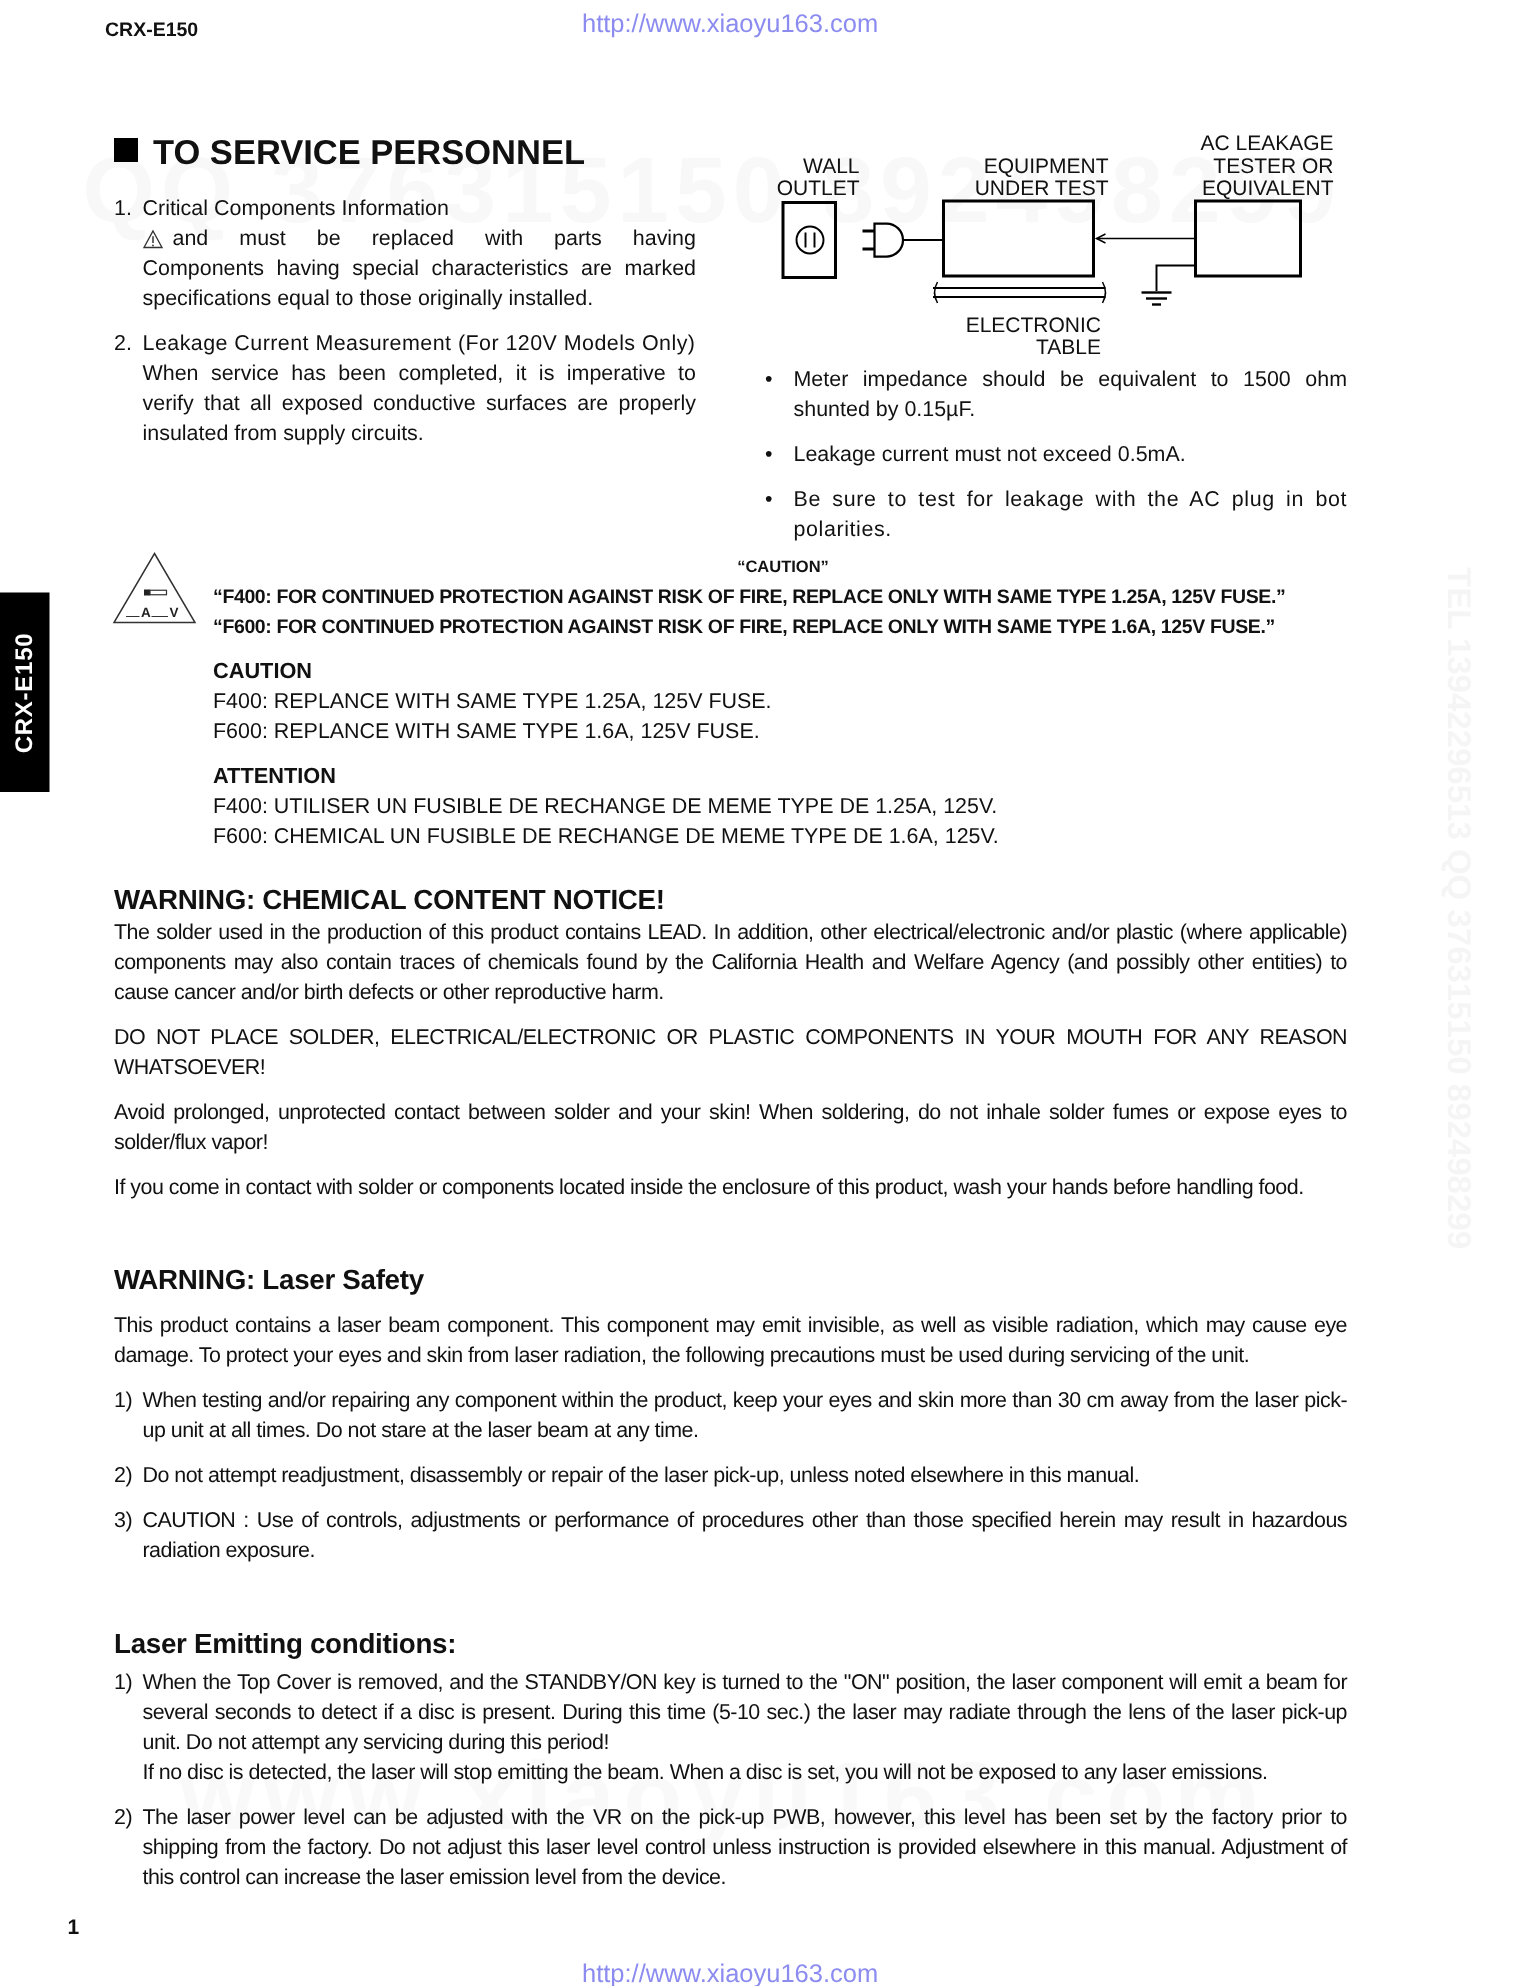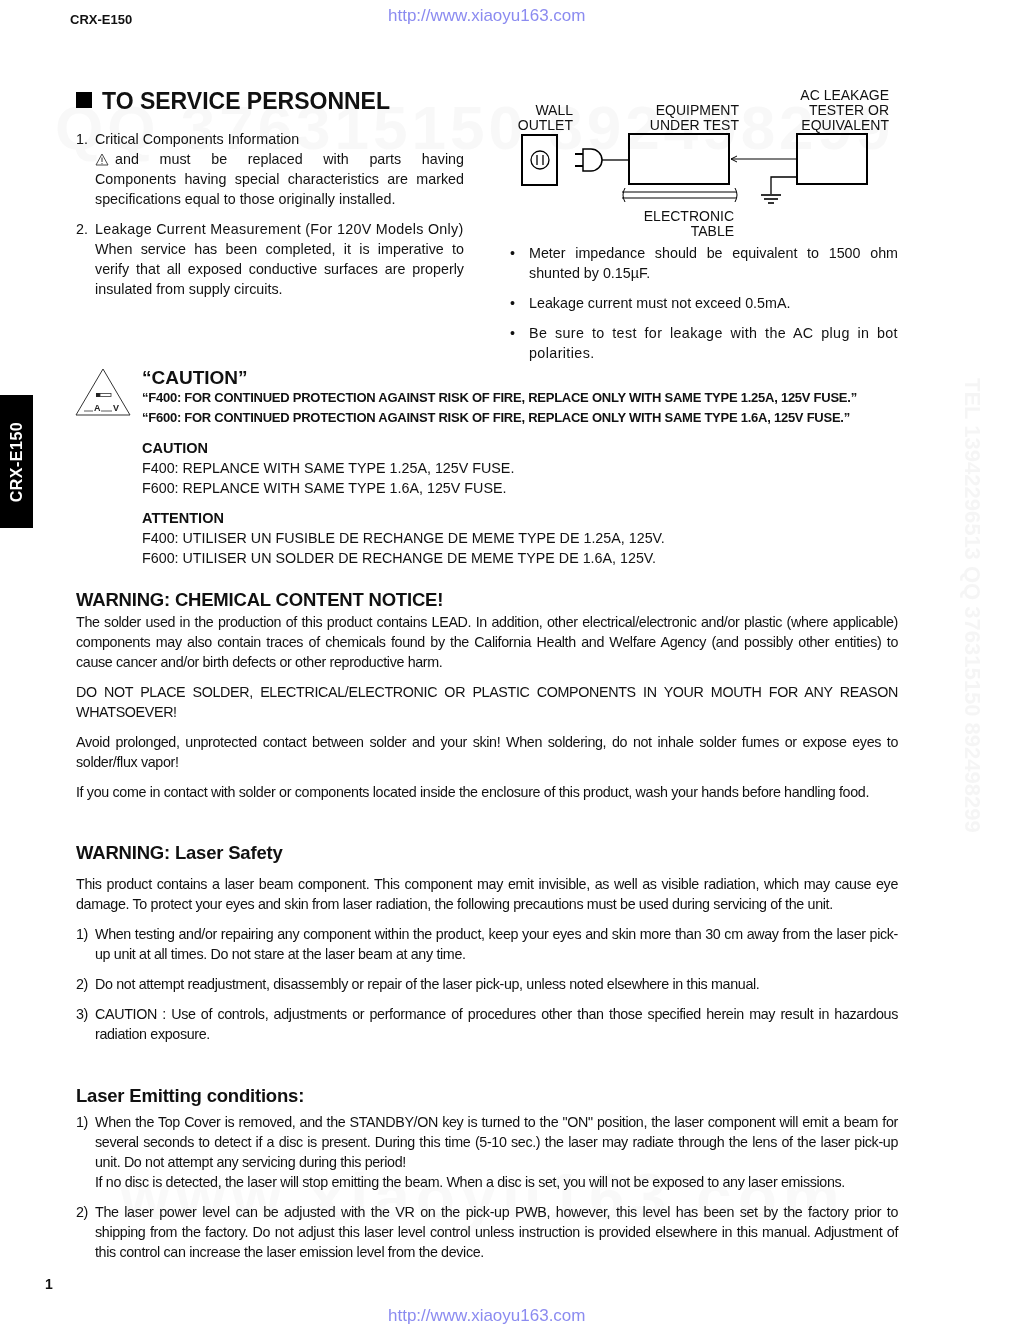--- a/index.html
+++ b/index.html
@@ -27,21 +27,21 @@
 
   .diagram { left: 505px; top: 86px; width: 400px; height: 156px; }
   .diag-label { position: absolute; font-size: 14px; line-height: 15px; text-align: right; }
 
   .bullets { left: 510px; top: 243px; width: 388px; font-size: 14.3px; line-height: 20px; }
   .bullets .b { position: relative; padding-left: 19px; margin-bottom: 10px; }
   .bullets .dot { position: absolute; left: 0; top: 0; }
 
   .caution-icon { left: 74px; top: 367px; width: 58px; height: 50px; }
   .caution-block { left: 142px; top: 368px; width: 760px; }
-  .caution-title { font-size: 19px; font-weight: bold; line-height: 20px; }
+  .caution-title { font-size: 11px; font-weight: bold; line-height: 20px; text-align: center; }
   .cond { font-size: 13px; line-height: 20px; font-family: "Liberation Sans", sans-serif; letter-spacing: -0.25px; white-space: nowrap; font-weight: bold; }
   .cblock { margin-top: 10px; }
   .cblock .t { font-size: 14.5px; font-weight: bold; line-height: 20px; }
   .cblock .l { font-size: 14.3px; line-height: 20px; }
 
   .section { left: 76px; width: 822px; }
   .sh { font-size: 18.5px; font-weight: bold; letter-spacing: -0.2px; }
   .p { font-size: 14.3px; line-height: 20px; text-align: justify; letter-spacing: -0.35px; margin: 0 0 10px 0; }
   .num-item { position: relative; padding-left: 19px; }
   .num-item .n { position: absolute; left: 0; top: 0; }
@@ -164,21 +164,21 @@
   <div class="cond">“F400: FOR CONTINUED PROTECTION AGAINST RISK OF FIRE, REPLACE ONLY WITH SAME TYPE 1.25A, 125V FUSE.”</div>
   <div class="cond">“F600: FOR CONTINUED PROTECTION AGAINST RISK OF FIRE, REPLACE ONLY WITH SAME TYPE 1.6A, 125V FUSE.”</div>
   <div class="cblock">
     <div class="t">CAUTION</div>
     <div class="l">F400: REPLANCE WITH SAME TYPE 1.25A, 125V FUSE.</div>
     <div class="l">F600: REPLANCE WITH SAME TYPE 1.6A, 125V FUSE.</div>
   </div>
   <div class="cblock">
     <div class="t">ATTENTION</div>
     <div class="l">F400: UTILISER UN FUSIBLE DE RECHANGE DE MEME TYPE DE 1.25A, 125V.</div>
-    <div class="l">F600: UTILISER UN SOLDER DE RECHANGE DE MEME TYPE DE 1.6A, 125V.</div>
+    <div class="l">F600: CHEMICAL UN FUSIBLE DE RECHANGE DE MEME TYPE DE 1.6A, 125V.</div>
   </div>
 </div>
 
 <div class="abs section" style="top:589px;">
   <div class="sh" style="margin-bottom:1px;">WARNING: CHEMICAL CONTENT NOTICE!</div>
   <p class="p">The solder used in the production of this product contains LEAD. In addition, other electrical/electronic and/or plastic (where applicable) components may also contain traces of chemicals found by the California Health and Welfare Agency (and possibly other entities) to cause cancer and/or birth defects or other reproductive harm.</p>
   <p class="p">DO NOT PLACE SOLDER, ELECTRICAL/ELECTRONIC OR PLASTIC COMPONENTS IN YOUR MOUTH FOR ANY REASON WHATSOEVER!</p>
   <p class="p">Avoid prolonged, unprotected contact between solder and your skin! When soldering, do not inhale solder fumes or expose eyes to solder/flux vapor!</p>
   <p class="p">If you come in contact with solder or components located inside the enclosure of this product, wash your hands before handling food.</p>
 </div>

